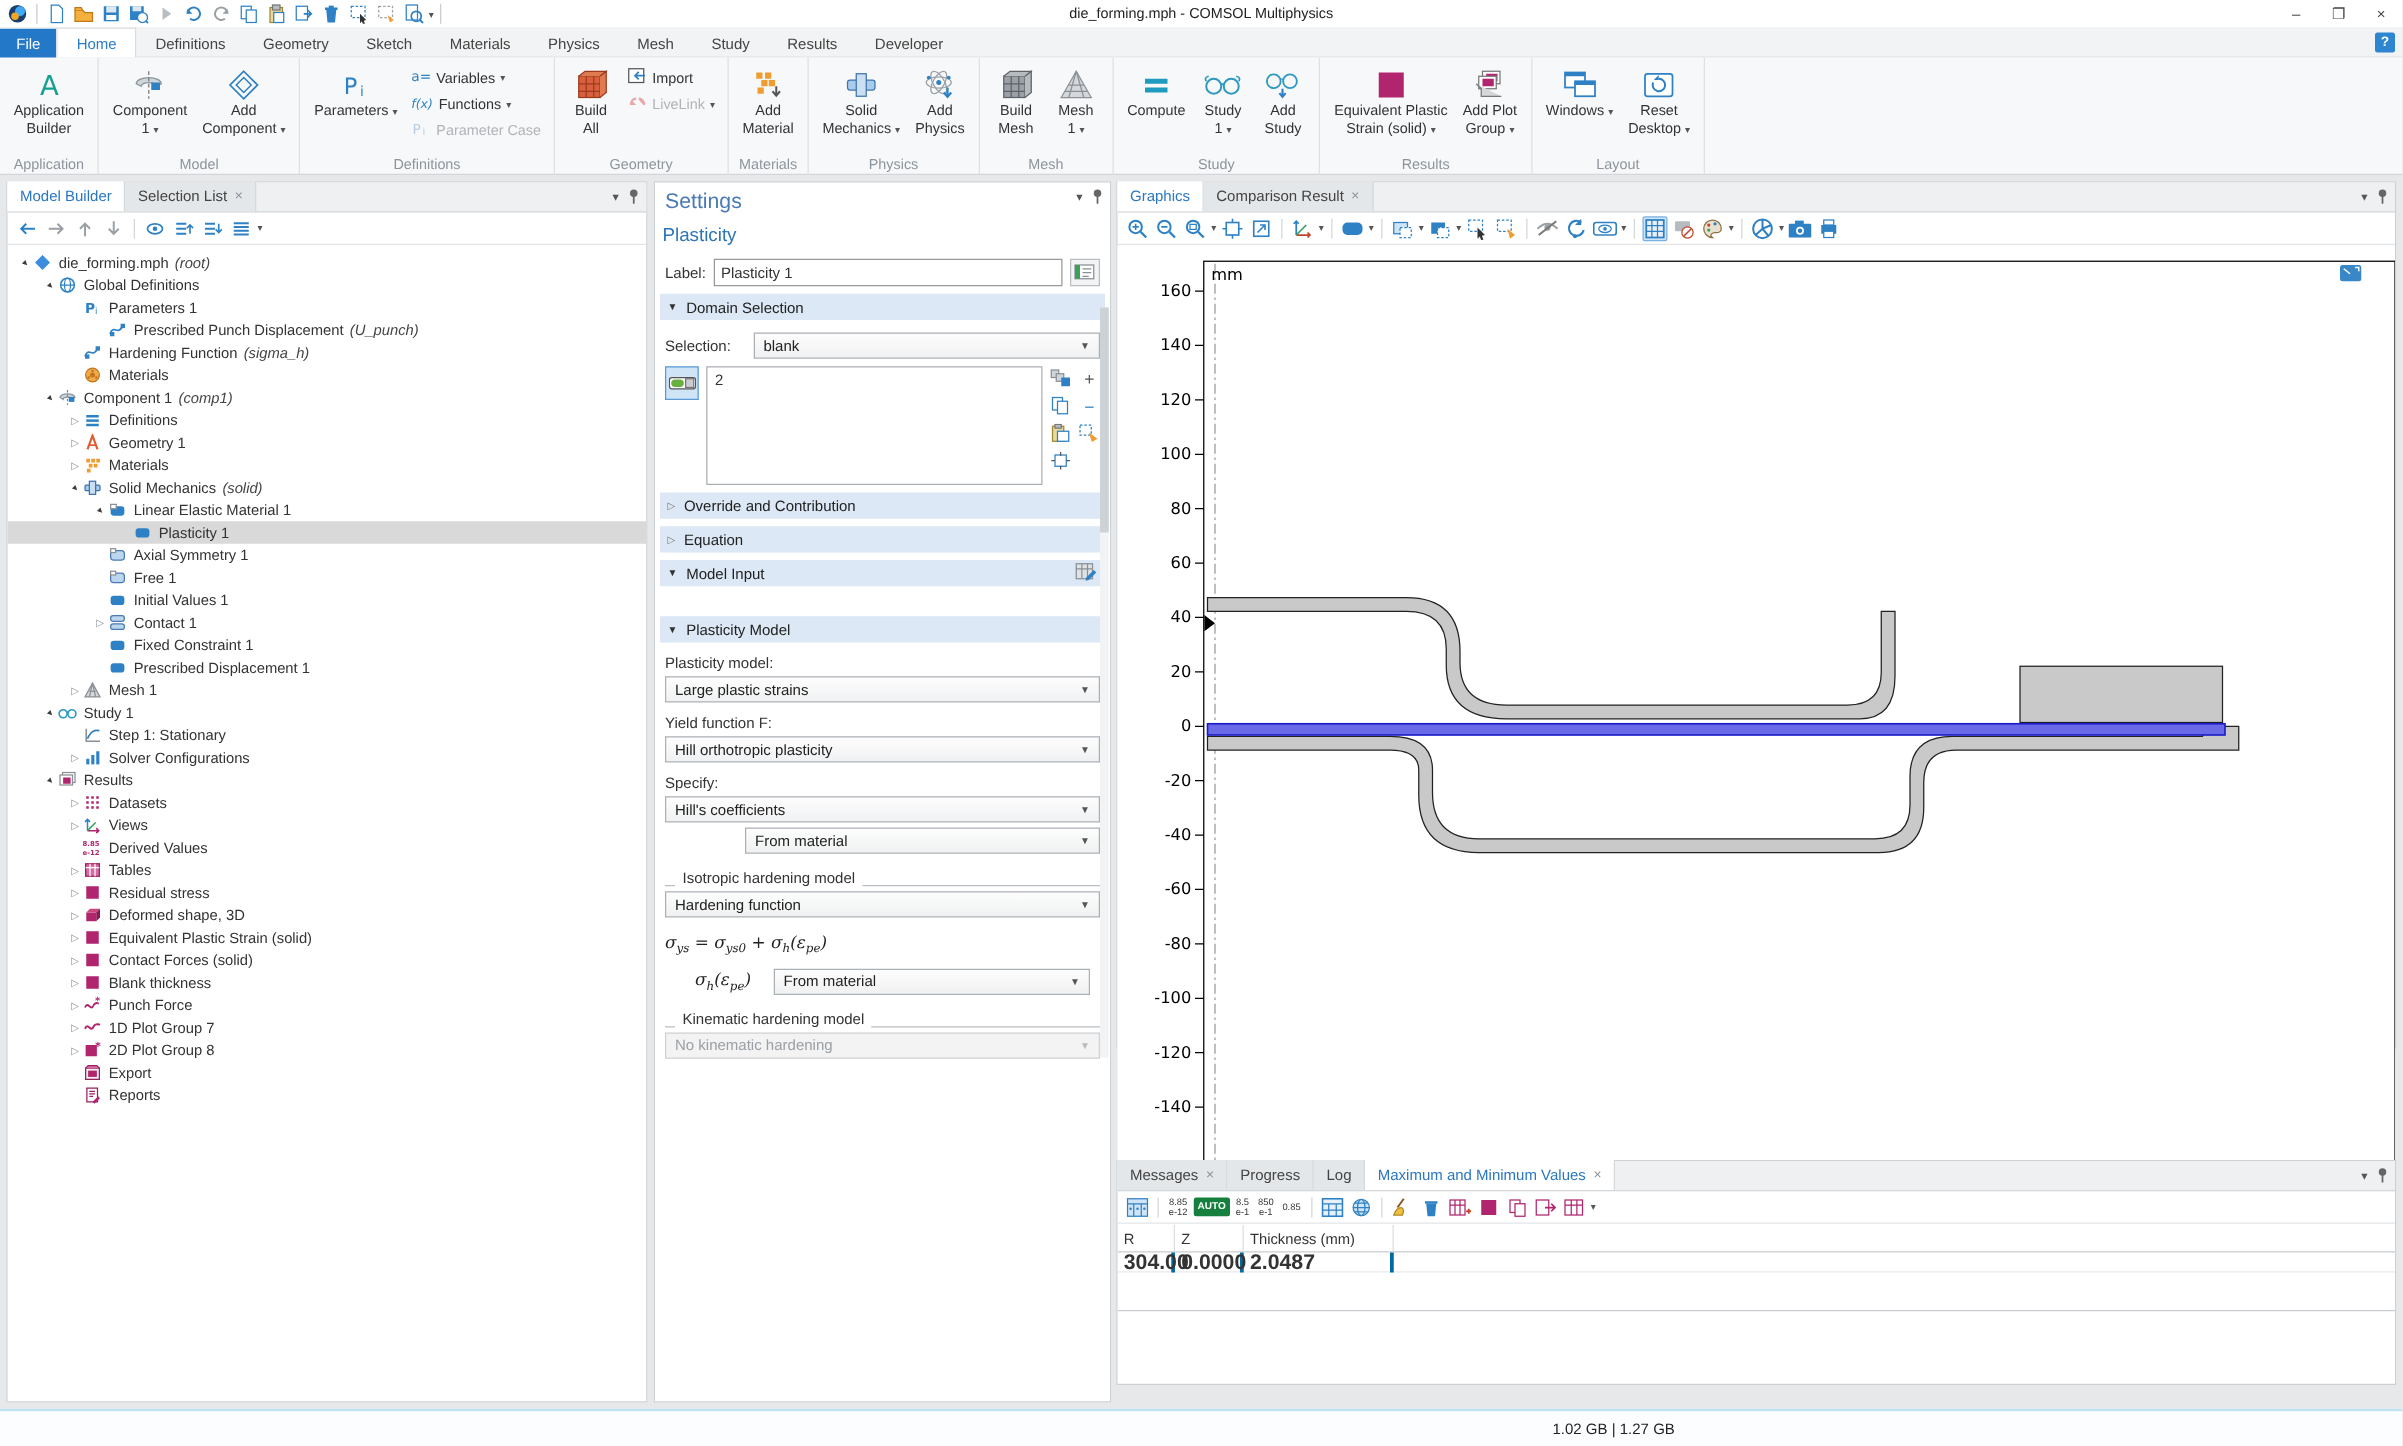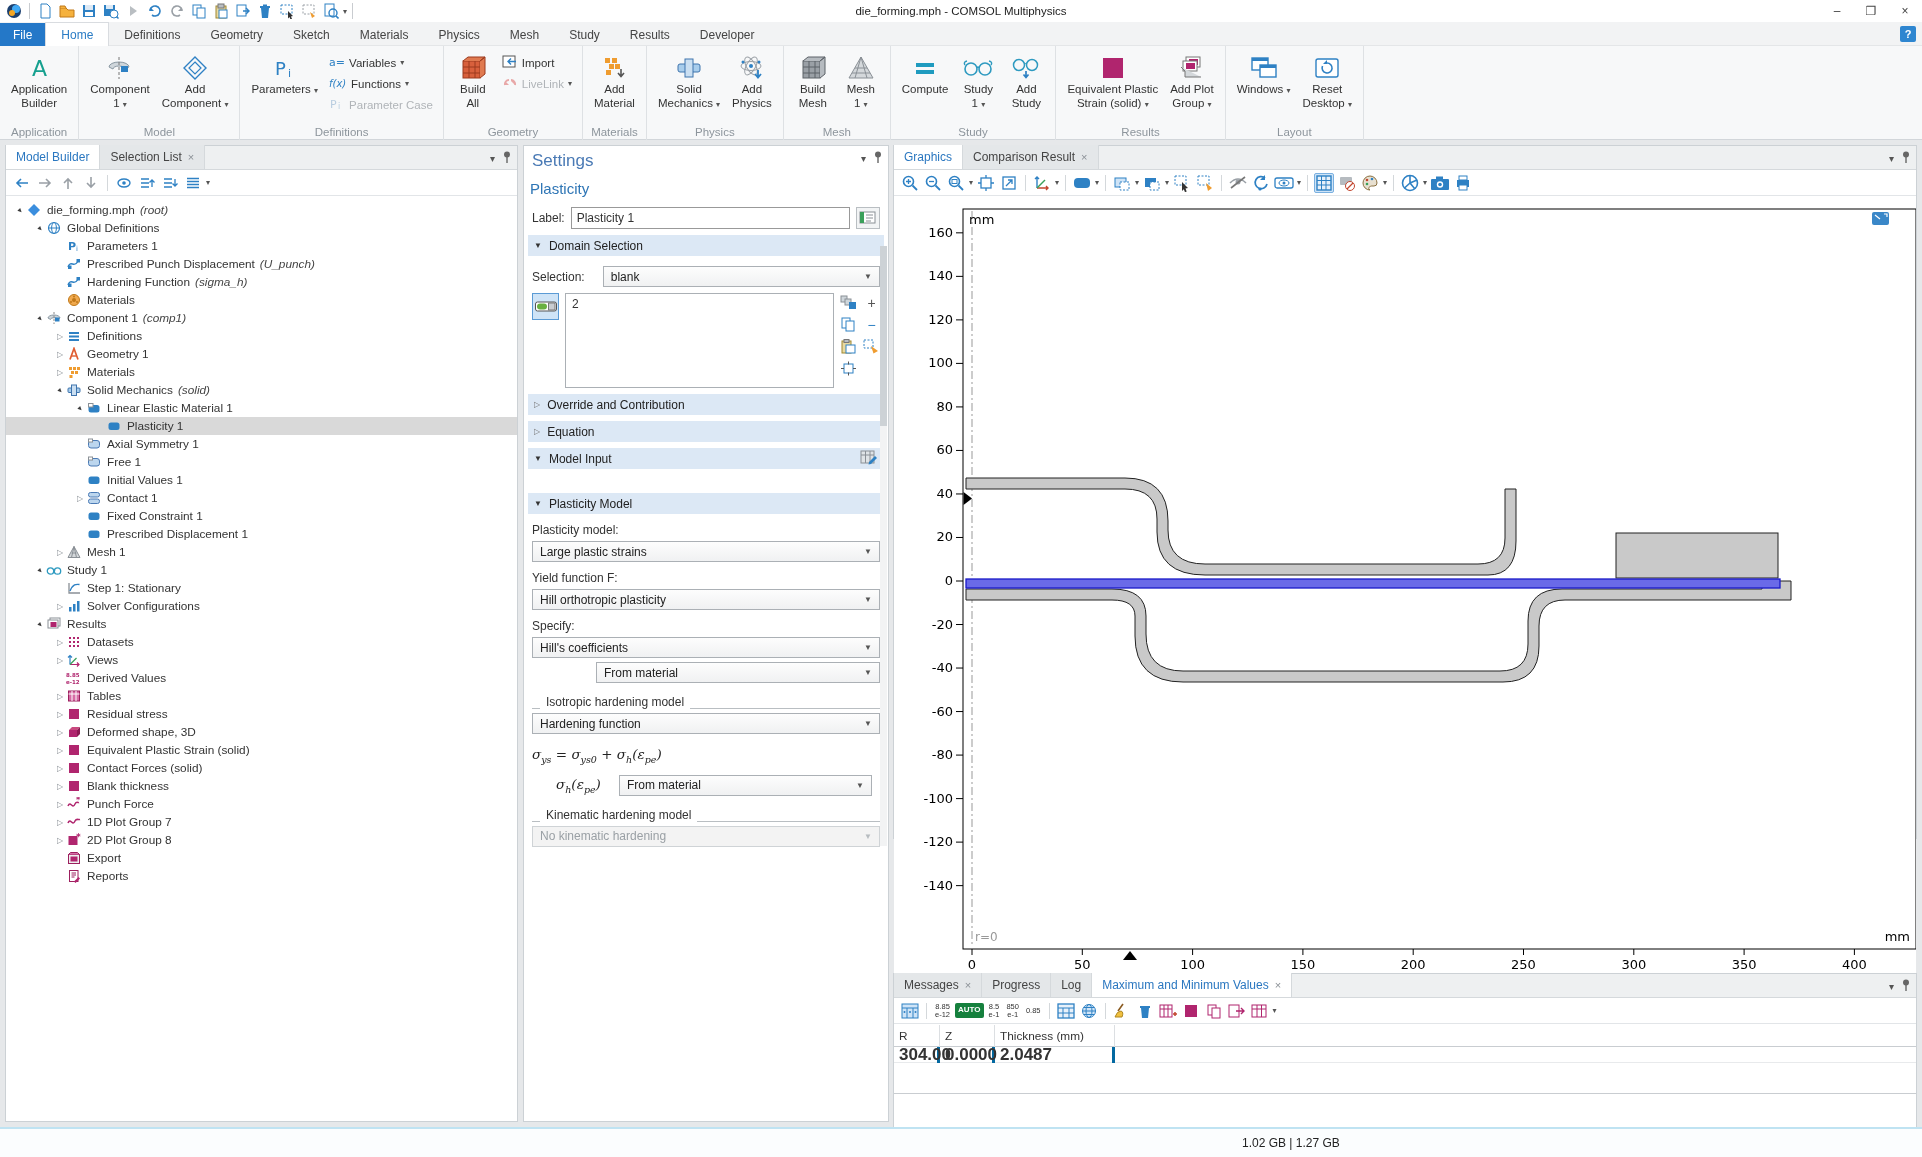--- a/index.html
+++ b/index.html
@@ -89,21 +89,21 @@
   .dom-icons .di { width:17px; height:15px; display:flex; align-items:center; justify-content:center; }
   #set-scroll { position:absolute; right:1px; top:100px; width:7px; height:600px; background:#f2f3f4; }
   #set-scroll .thumb { width:7px; height:180px; background:#cdd2d6; }
 
   
   #graphics-panel { left:893px; top:145px; width:1024px; height:694px; }
   #plot-area { position:absolute; left:0; top:51px; width:1022px; height:777px; background:#fff; }
   #plot-svg { position:absolute; left:0; top:0; }
 
   
-  #bottom-panel { left:893px; top:973px; width:1024px; height:180px; }
+  #bottom-panel { left:893px; top:928px; width:1024px; height:180px; }
   .fmt-ic { font-size:7.5px; line-height:1.05; text-align:center; color:#333; padding:0 2px; }
   .fmt-ic.auto { background:#15803d; color:#fff; border-radius:2px; padding:3px 3px; font-weight:bold; font-size:8px; }
   #mm-table { position:absolute; left:0; top:51px; right:0; }
   #mm-table .hdr { display:flex; border-bottom:1px solid #c9cdd1; height:22px; align-items:center; }
   #mm-table .hdr div { padding:0 5px; font-size:11.8px; border-right:1px solid #dcdfe2; height:22px; line-height:22px; }
   #mm-table .row { display:flex; height:16px; align-items:center; border-bottom:1px solid #e8eaec; }
   #mm-table .row div { padding:0 5px; font-size:17px; border-right:3px solid #0369a1; height:16px; line-height:16px;font-weight:bold; }
   .cR { width:46px; } .cZ { width:55px; } .cT { width:120px; }
   #table-rule { position:absolute; left:0; top:119px; width:100%; border-top:1px solid #c9cdd1; }
 
@@ -579,21 +579,21 @@
         <div class="trow" style="padding-left: 48px;">
           <span class="texp"></span>
           <span class="ticon">
             <svg width="14" height="14" viewBox="0 0 14 14">
               <text x="1" y="11" font-size="11" fill="#2e81c4" font-weight="bold">P</text>
               <text x="9" y="12" font-size="7" fill="#2e81c4">i</text>
             </svg>
           </span>
           <span>Parameters 1</span>
         </div>
-        <div class="trow" style="padding-left: 48px;">
+        <div class="trow" style="padding-left: 68px;">
           <span class="texp"></span>
           <span class="ticon">
             <svg width="14" height="14" viewBox="0 0 14 14">
               <path d="M1 10 C4 2 7 12 11 4" fill="none" stroke="#2e81c4" stroke-width="1.4"></path>
               <rect x="9.5" y="2" width="3.5" height="3.5" fill="#2e81c4"></rect>
               <rect x="1" y="8.5" width="3.5" height="3.5" fill="#2e81c4"></rect>
             </svg>
           </span>
           <span>Prescribed Punch Displacement</span>
           <span class="tsuffix">(U_punch)</span>

